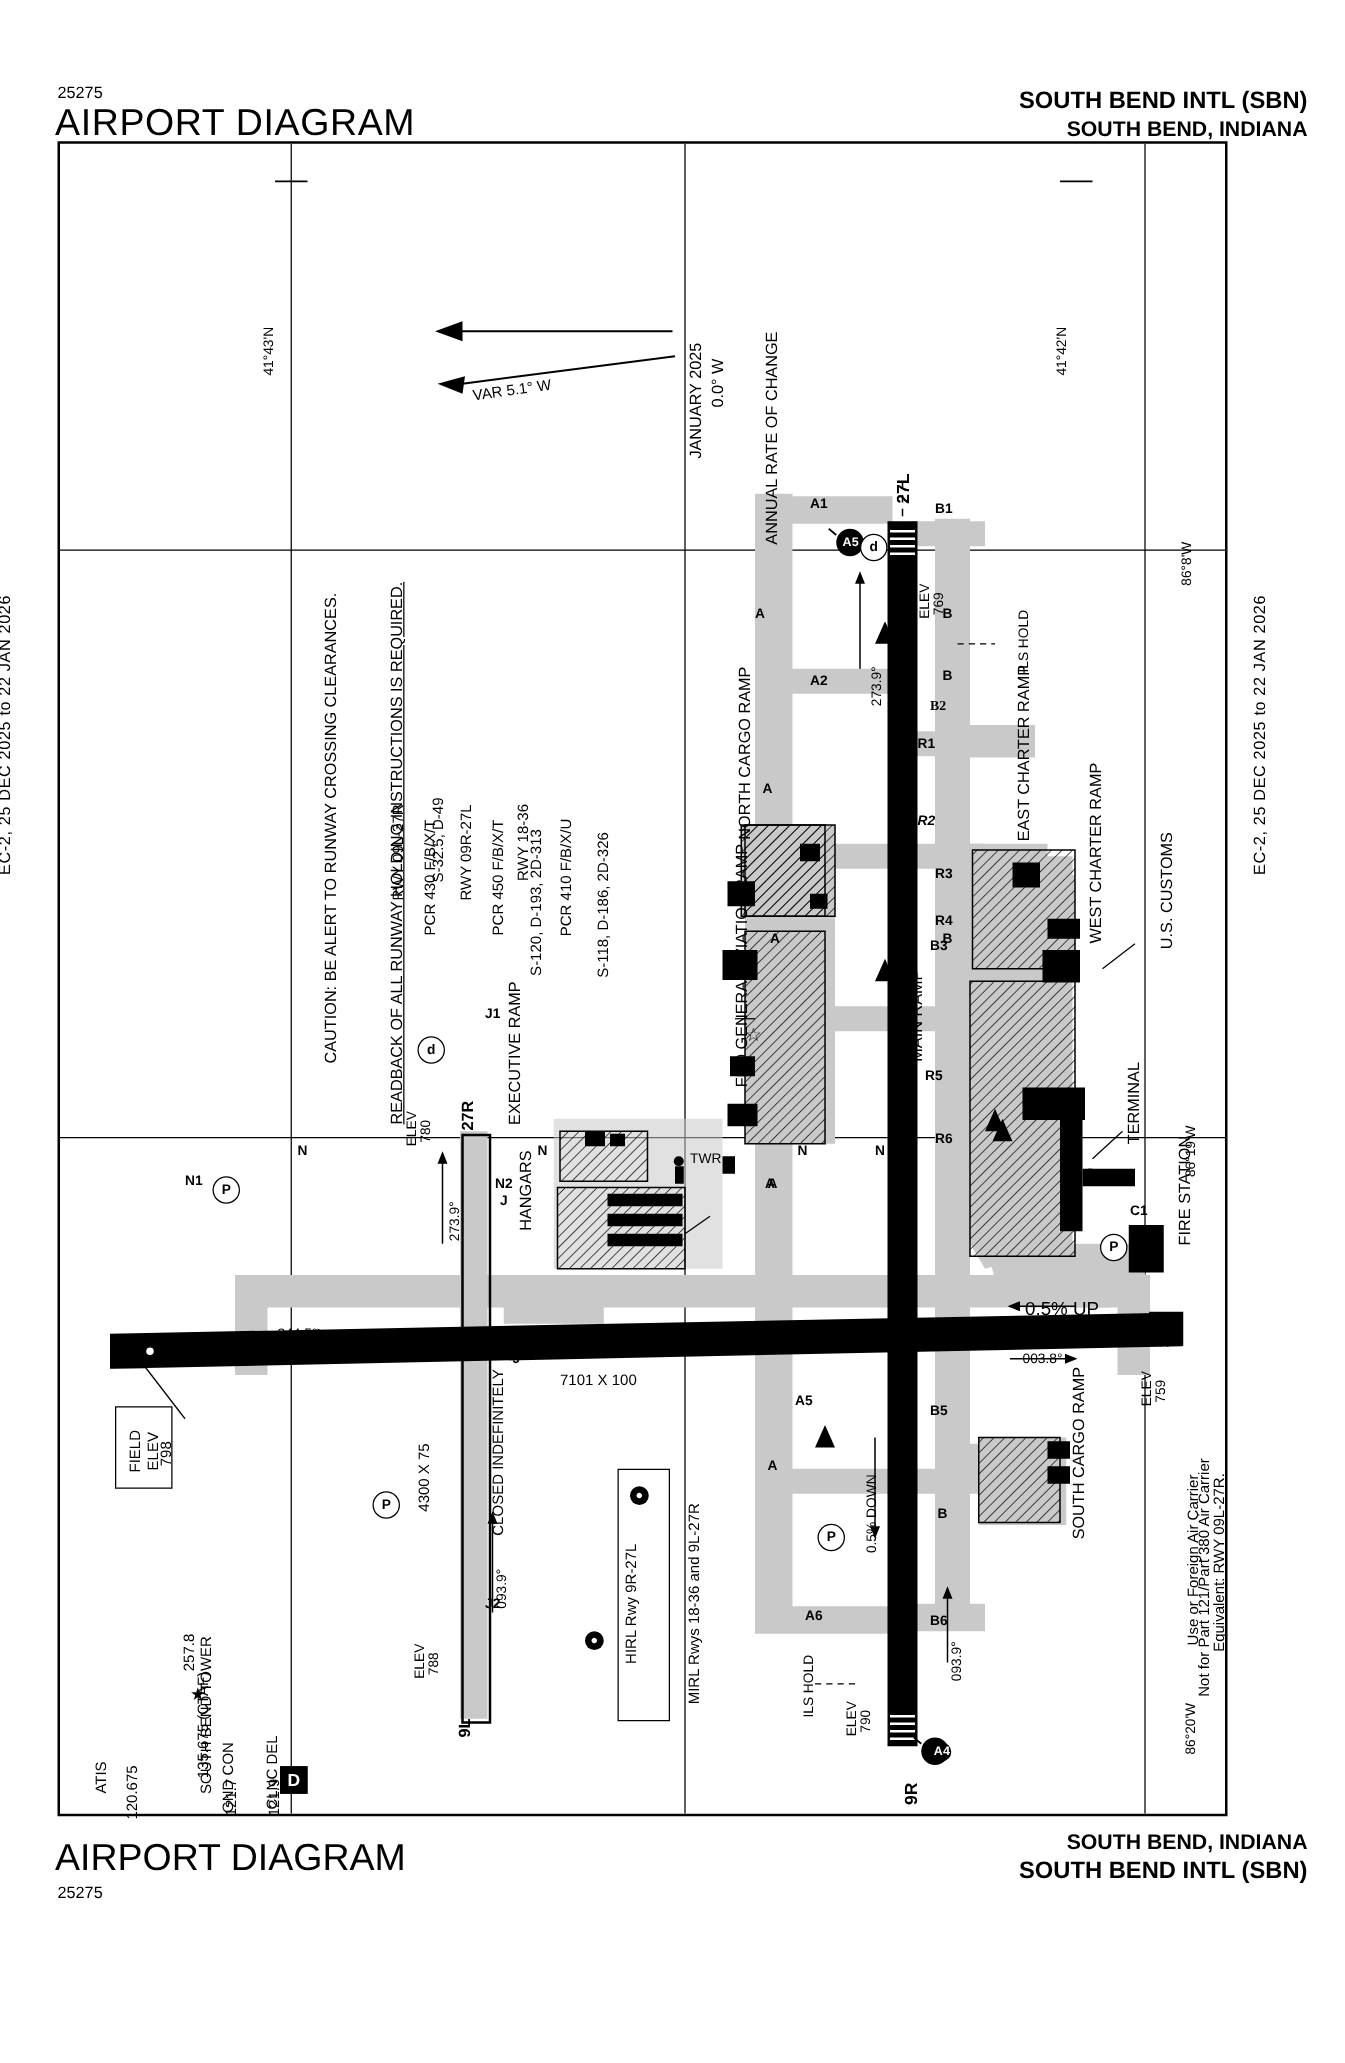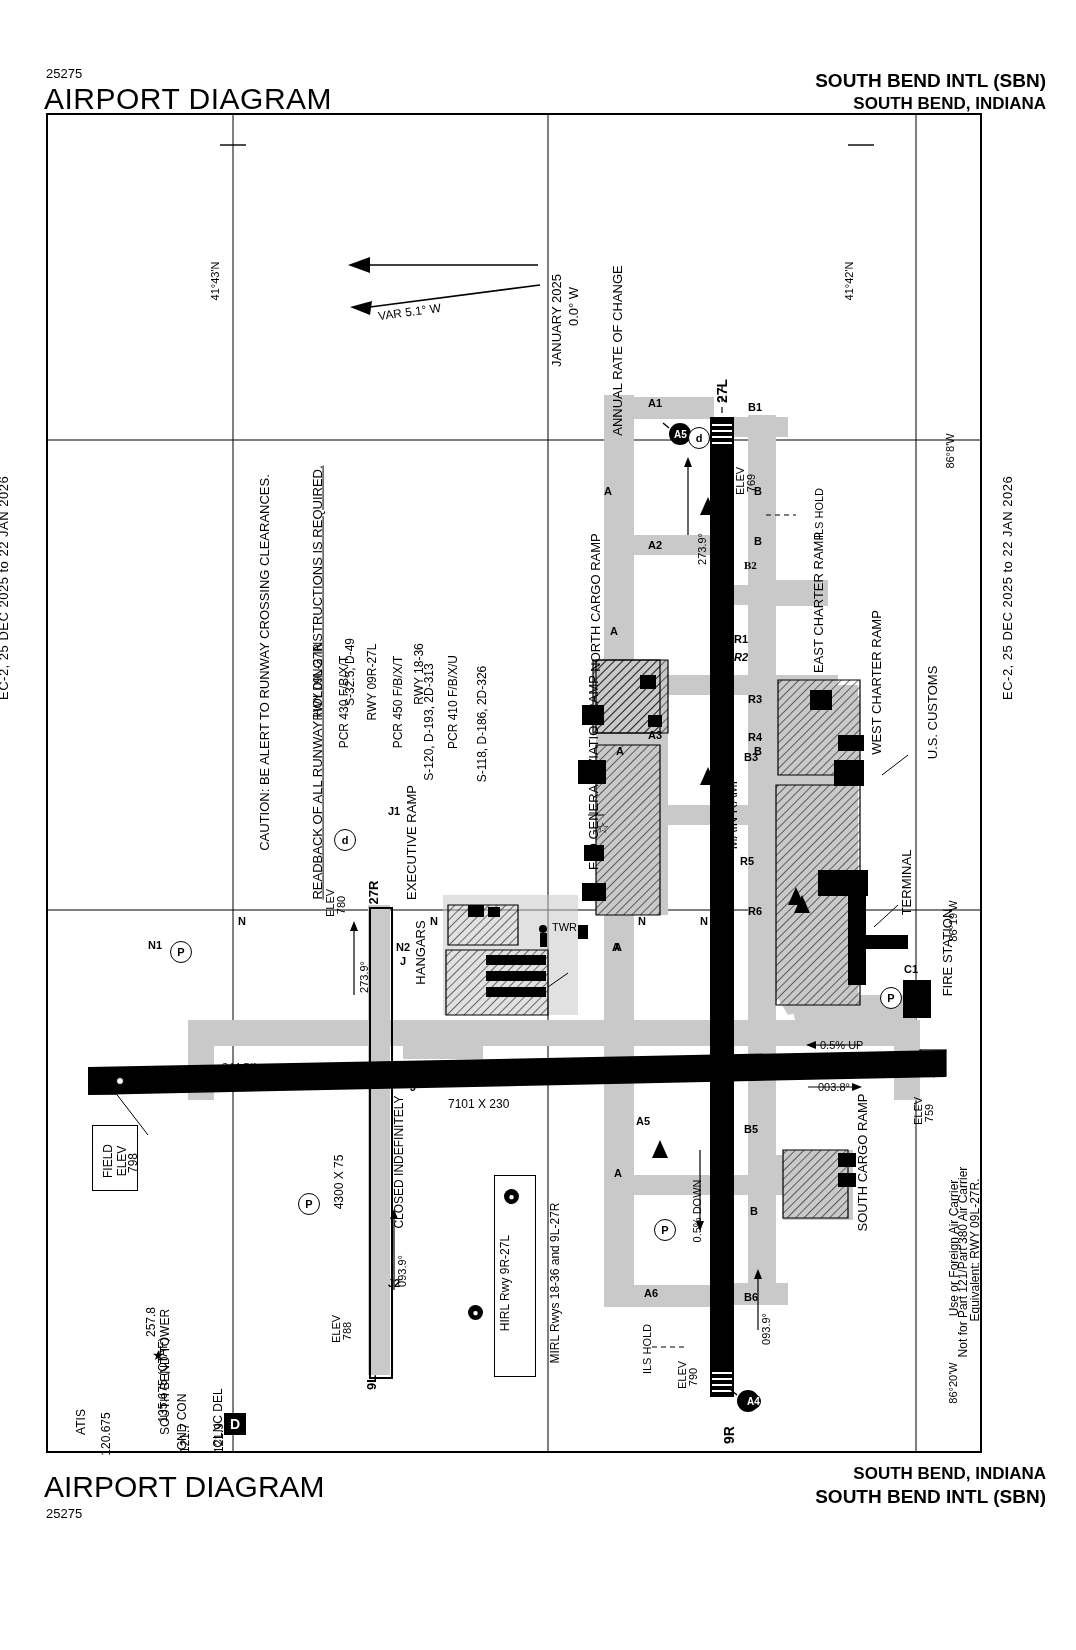--- a/index.html
+++ b/index.html
@@ -319,37 +319,37 @@
 
     <div class="txt r90 bold" style="left:50px;top:960px;font-size:13px;">18</div>
     <div class="txt" style="left:174px;top:946px;font-size:11px;">344.5°</div>
 
     <div class="txt r90 bold" style="left:876px;top:948px;font-size:13px;">36</div>
     <div class="txt r90" style="left:856px;top:990px;font-size:11px;">ELEV</div>
     <div class="txt r90" style="left:872px;top:992px;font-size:11px;">759</div>
     <div class="txt" style="left:770px;top:966px;font-size:11px;">003.8°</div>
 
     <div class="txt r90" style="left:646px;top:760px;font-size:12px;">8412 X 150</div>
-    <div class="txt" style="left:400px;top:982px;font-size:12px;">7101 X 230</div>
+    <div class="txt" style="left:400px;top:982px;font-size:12px;">7101 X 100</div>
     <div class="txt r90" style="left:264px;top:1060px;font-size:12px;">4300 X 75</div>
     <div class="txt r90" style="left:284px;top:1040px;font-size:12px;">CLOSED INDEFINITELY</div>
 
-    <div class="txt" style="left:772px;top:924px;font-size:11px;">0.5% UP</div>
+    <div class="txt" style="left:772px;top:924px;font-size:15px;">0.5% UP</div>
     <div class="txt r90" style="left:618px;top:1090px;font-size:11px;">0.5% DOWN</div>
 
     <div class="txt bold" style="left:556px;top:370px;">A</div>
     <div class="txt bold" style="left:562px;top:510px;">A</div>
     <div class="txt bold" style="left:568px;top:630px;">A</div>
     <div class="txt bold" style="left:566px;top:826px;">A</div>
     <div class="txt bold" style="left:566px;top:1052px;">A</div>
     <div class="txt bold" style="left:564px;top:826px;">A</div>
 
     <div class="txt bold" style="left:600px;top:282px;">A1</div>
     <div class="txt bold" style="left:600px;top:424px;">A2</div>
-    <div class="txt bold" style="left:600px;top:614px;">A3</div>
+    <div class="txt bold" style="left:600px;top:600px;">A3</div>
     <div class="txt bold" style="left:588px;top:1000px;">A5</div>
     <div class="txt bold" style="left:596px;top:1172px;">A6</div>
 
     <div class="txt bold" style="left:706px;top:370px;">B</div>
     <div class="txt bold" style="left:706px;top:420px;">B</div>
     <div class="txt bold" style="left:706px;top:630px;">B</div>
     <div class="txt bold" style="left:702px;top:940px;">B</div>
     <div class="txt bold" style="left:702px;top:1090px;">B</div>
 
     <div class="txt bold" style="left:700px;top:286px;">B1</div>
@@ -366,21 +366,21 @@
     <div class="txt bold" style="left:340px;top:1162px;">J2</div>
     <div class="txt bold" style="left:362px;top:966px;">J</div>
 
     <div class="txt bold" style="left:190px;top:800px;">N</div>
     <div class="txt bold" style="left:382px;top:800px;">N</div>
     <div class="txt bold" style="left:590px;top:800px;">N</div>
     <div class="txt bold" style="left:652px;top:800px;">N</div>
     <div class="txt bold" style="left:100px;top:824px;">N1</div>
     <div class="txt bold" style="left:348px;top:826px;">N2</div>
 
-    <div class="txt bold" style="left:686px;top:474px;margin-top:44px;">R1</div>
+    <div class="txt bold" style="left:686px;top:474px;">R1</div>
     <div class="txt bold" style="left:686px;top:536px;font-style:italic;">R2</div>
     <div class="txt bold" style="left:700px;top:578px;">R3</div>
     <div class="txt bold" style="left:700px;top:616px;">R4</div>
     <div class="txt bold" style="left:692px;top:740px;">R5</div>
     <div class="txt bold" style="left:700px;top:790px;">R6</div>
 
     <div class="circ" style="left:122px;top:826px;width:20px;height:20px;line-height:20px;">P</div>
     <div class="circ" style="left:250px;top:1078px;width:20px;height:20px;line-height:20px;">P</div>
     <div class="circ" style="left:606px;top:1104px;width:20px;height:20px;line-height:20px;">P</div>
     <div class="circ" style="left:832px;top:872px;width:20px;height:20px;line-height:20px;">P</div>

